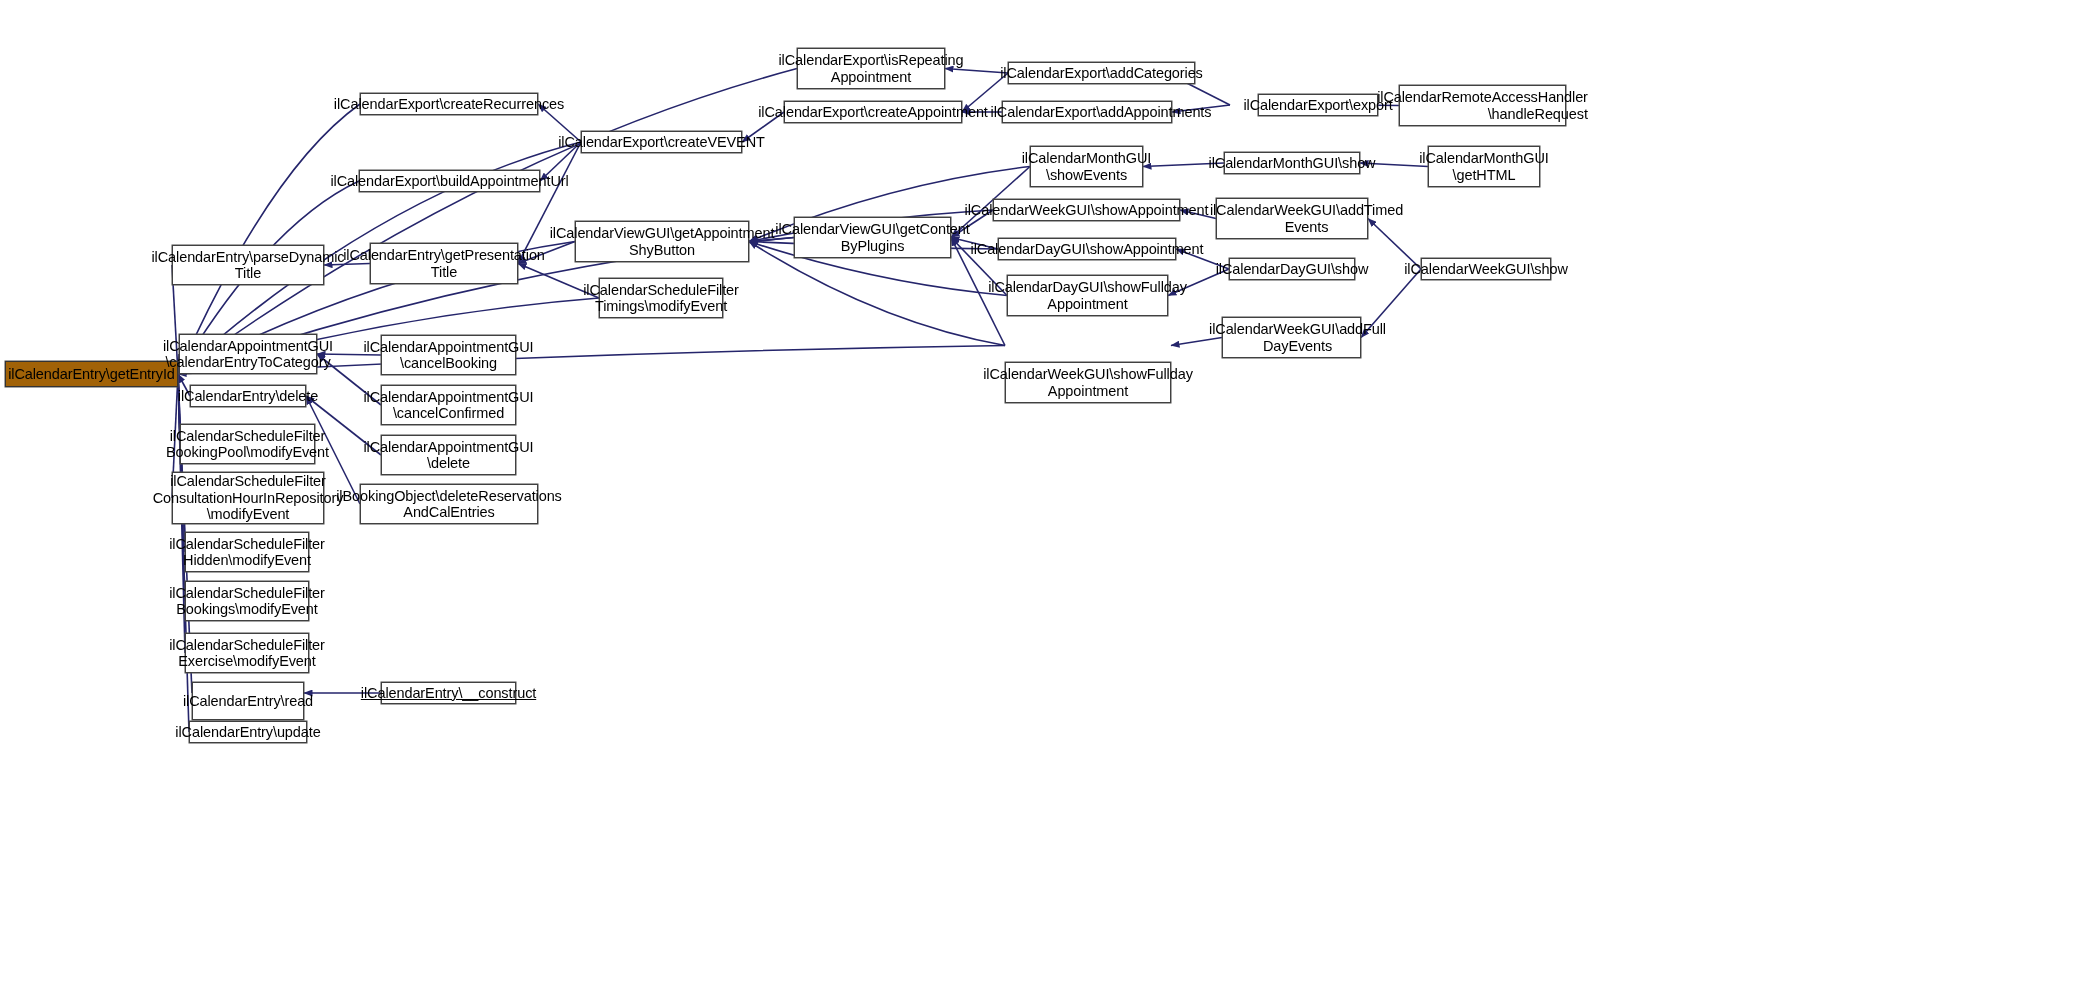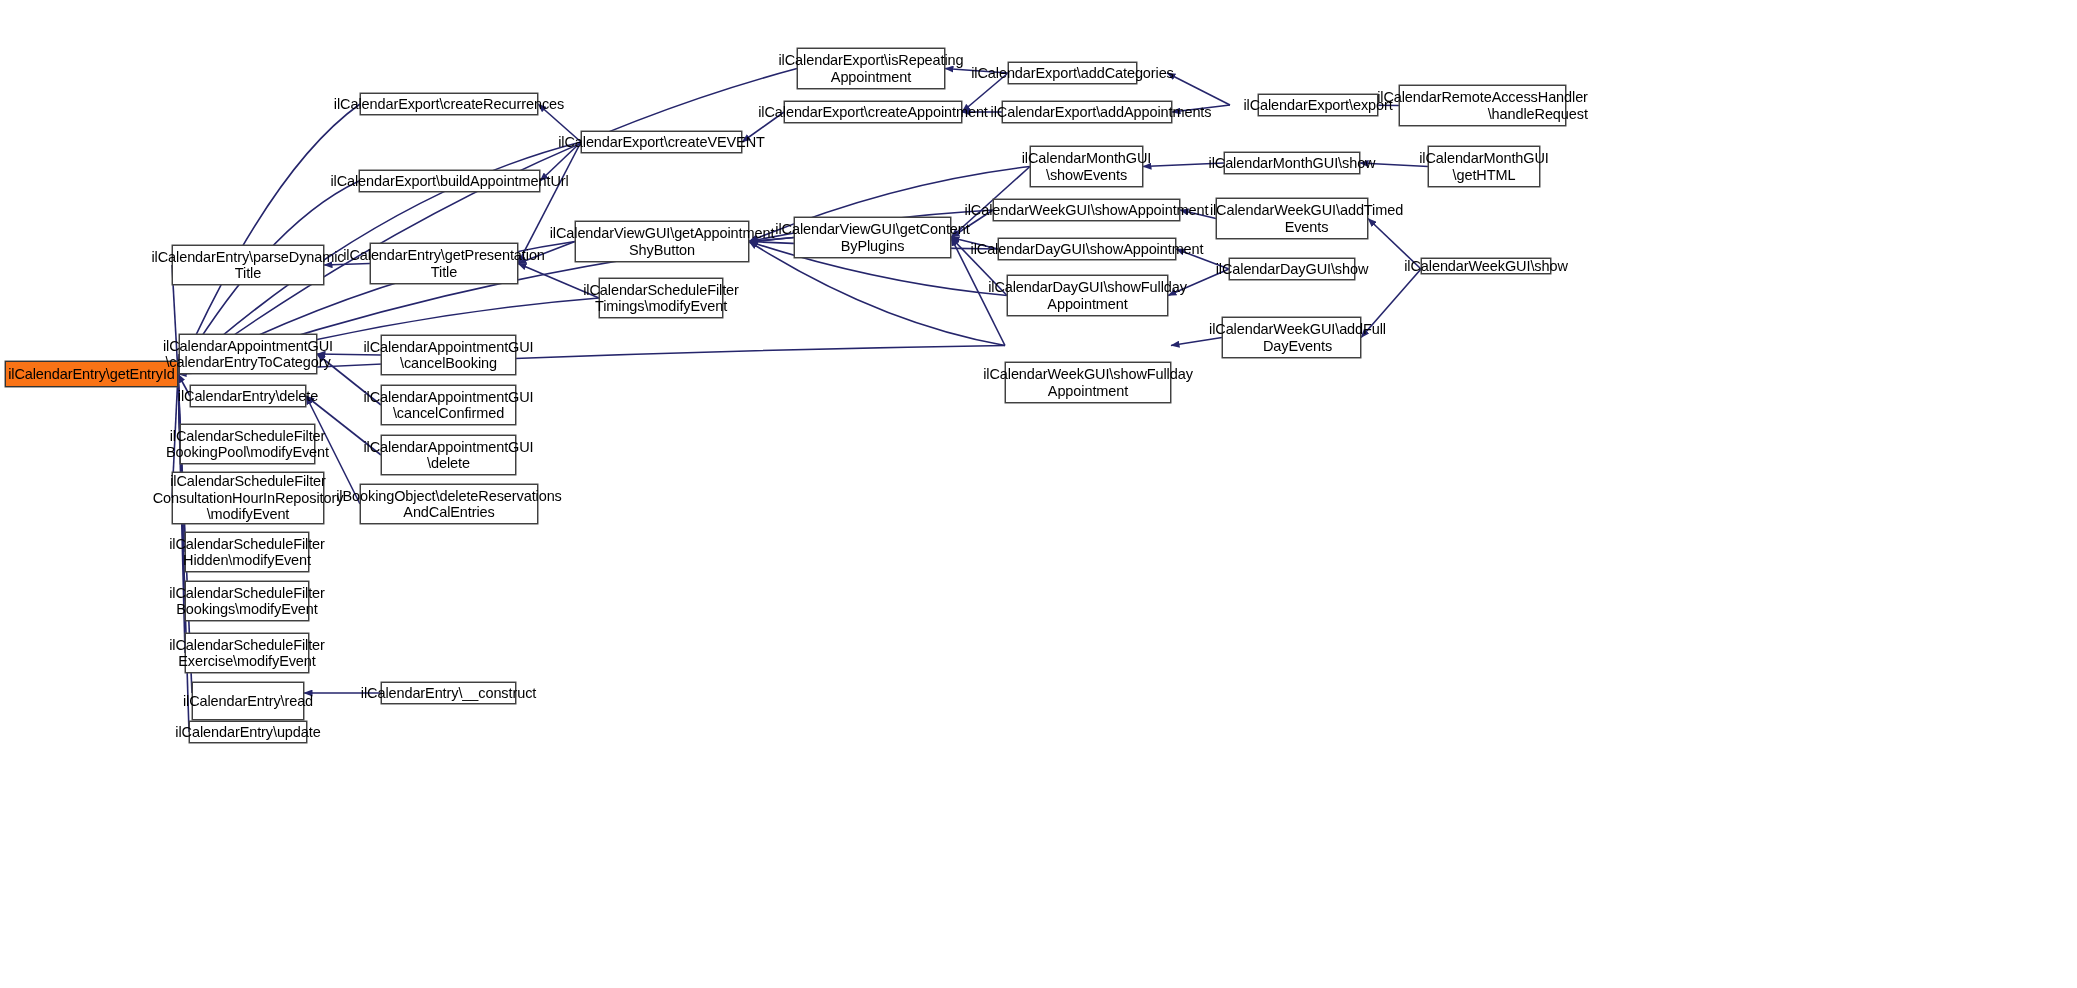--- a/index.html
+++ b/index.html
@@ -17,21 +17,21 @@
     align-items:center;
     justify-content:center;
     text-align:center;
     font-size:14.5px;
     line-height:16.5px;
     letter-spacing:-0.1px;
     white-space:pre-line;
     padding:0 4px;
     box-shadow:0 0 0 0.5px #4d4d4d;
   }
-  .node.root{background:#f97316;border-color:#333;font-weight:400;}
+  .node.root{background:#a16207;border-color:#333;font-weight:400;}
 </style>
 </head>
 <body>
 
 <div id="graph">
   <svg id="edges" viewBox="0 0 2077 988">
     <defs>
       <marker id="arrow" markerWidth="9" markerHeight="7" refX="8.5" refY="3.5" orient="auto" markerUnits="userSpaceOnUse">
         <polygon points="0,0 9,3.5 0,7" fill="#25256b"></polygon>
       </marker>
@@ -137,29 +137,29 @@
       <div class="node" style="left: 794px; top: 217px; width: 157px; height: 41px;">ilCalendarViewGUI\getContent
 ByPlugins</div>
       <div class="node" style="left: 1030px; top: 146px; width: 113px; height: 41px;">ilCalendarMonthGUI
 \showEvents</div>
       <div class="node" style="left: 993px; top: 199px; width: 187px; height: 22px;">ilCalendarWeekGUI\showAppointment</div>
       <div class="node" style="left: 998px; top: 238px; width: 178px; height: 22px;">ilCalendarDayGUI\showAppointment</div>
       <div class="node" style="left: 1007px; top: 275px; width: 161px; height: 41px;">ilCalendarDayGUI\showFullday
 Appointment</div>
       <div class="node" style="left: 1005px; top: 325px; width: 166px; height: 41px; margin-top: 37px;">ilCalendarWeekGUI\showFullday
 Appointment</div>
-      <div class="node" style="left: 1008px; top: 62px; width: 129px; height: 22px;">ilCalendarExport\addCategories</div>
+      <div class="node" style="left: 1008px; top: 62px; width: 187px; height: 22px;">ilCalendarExport\addCategories</div>
       <div class="node" style="left: 1002px; top: 101px; width: 170px; height: 22px; padding-left: 32px;">ilCalendarExport\addAppointments</div>
       <div class="node" style="left: 1224px; top: 152px; width: 136px; height: 22px;">ilCalendarMonthGUI\show</div>
       <div class="node" style="left: 1216px; top: 198px; width: 152px; height: 41px; padding-left: 33px;">ilCalendarWeekGUI\addTimed
 Events</div>
       <div class="node" style="left: 1229px; top: 258px; width: 126px; height: 22px;">ilCalendarDayGUI\show</div>
       <div class="node" style="left: 1222px; top: 317px; width: 139px; height: 41px; padding-left: 16px;">ilCalendarWeekGUI\addFull
 DayEvents</div>
       <div class="node" style="left: 1258px; top: 94px; width: 120px; height: 22px;">ilCalendarExport\export</div>
       <div class="node" style="left: 1399px; top: 85px; width: 167px; height: 41px; text-align: right;">ilCalendarRemoteAccessHandler
 \handleRequest</div>
       <div class="node" style="left: 1428px; top: 146px; width: 112px; height: 41px;">ilCalendarMonthGUI
 \getHTML</div>
-      <div class="node" style="left: 1421px; top: 258px; width: 130px; height: 16px;">ilCalendarWeekGUI\show</div>
-      <div class="node" style="left: 381px; top: 682px; width: 135px; height: 22px;">ilCalendarEntry\__construct</div>
+      <div class="node" style="left: 1421px; top: 258px; width: 130px; height: 22px;">ilCalendarWeekGUI\show</div>
+      <div class="node" style="left: 381px; top: 682px; width: 135px; height: 22px; text-decoration: underline;">ilCalendarEntry\__construct</div>
     </div>
 </div>
 
 </body></html>

